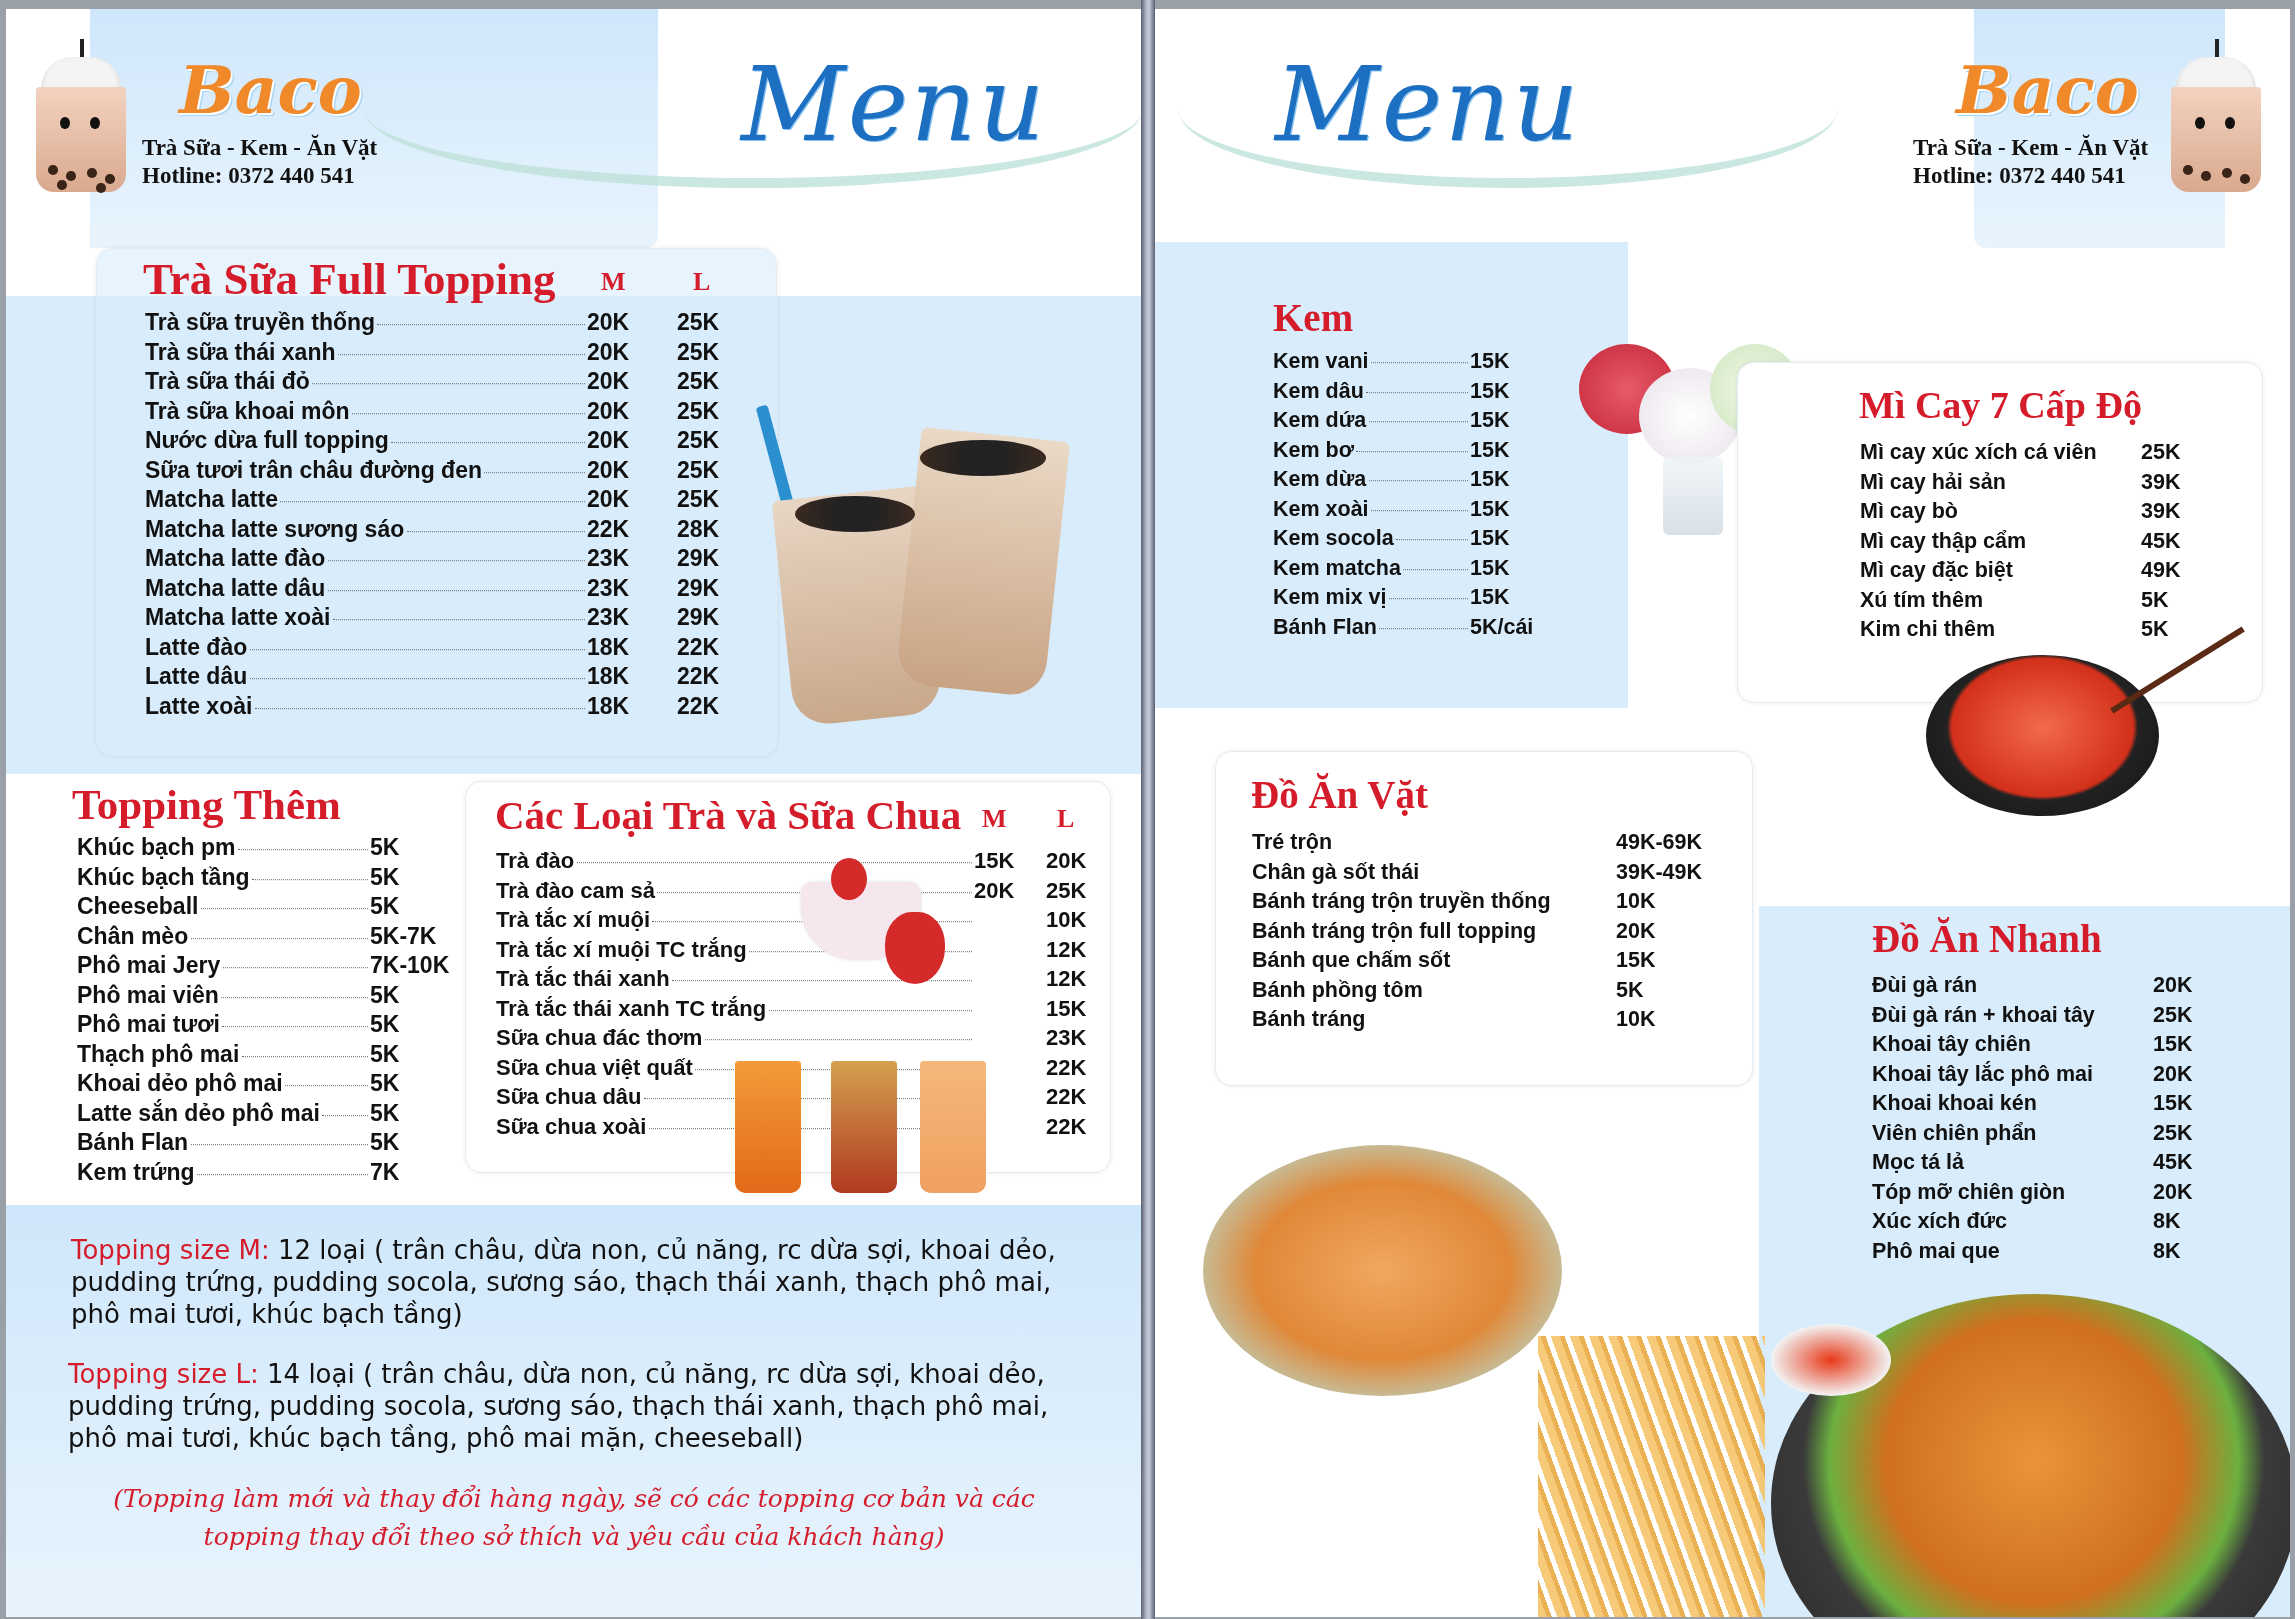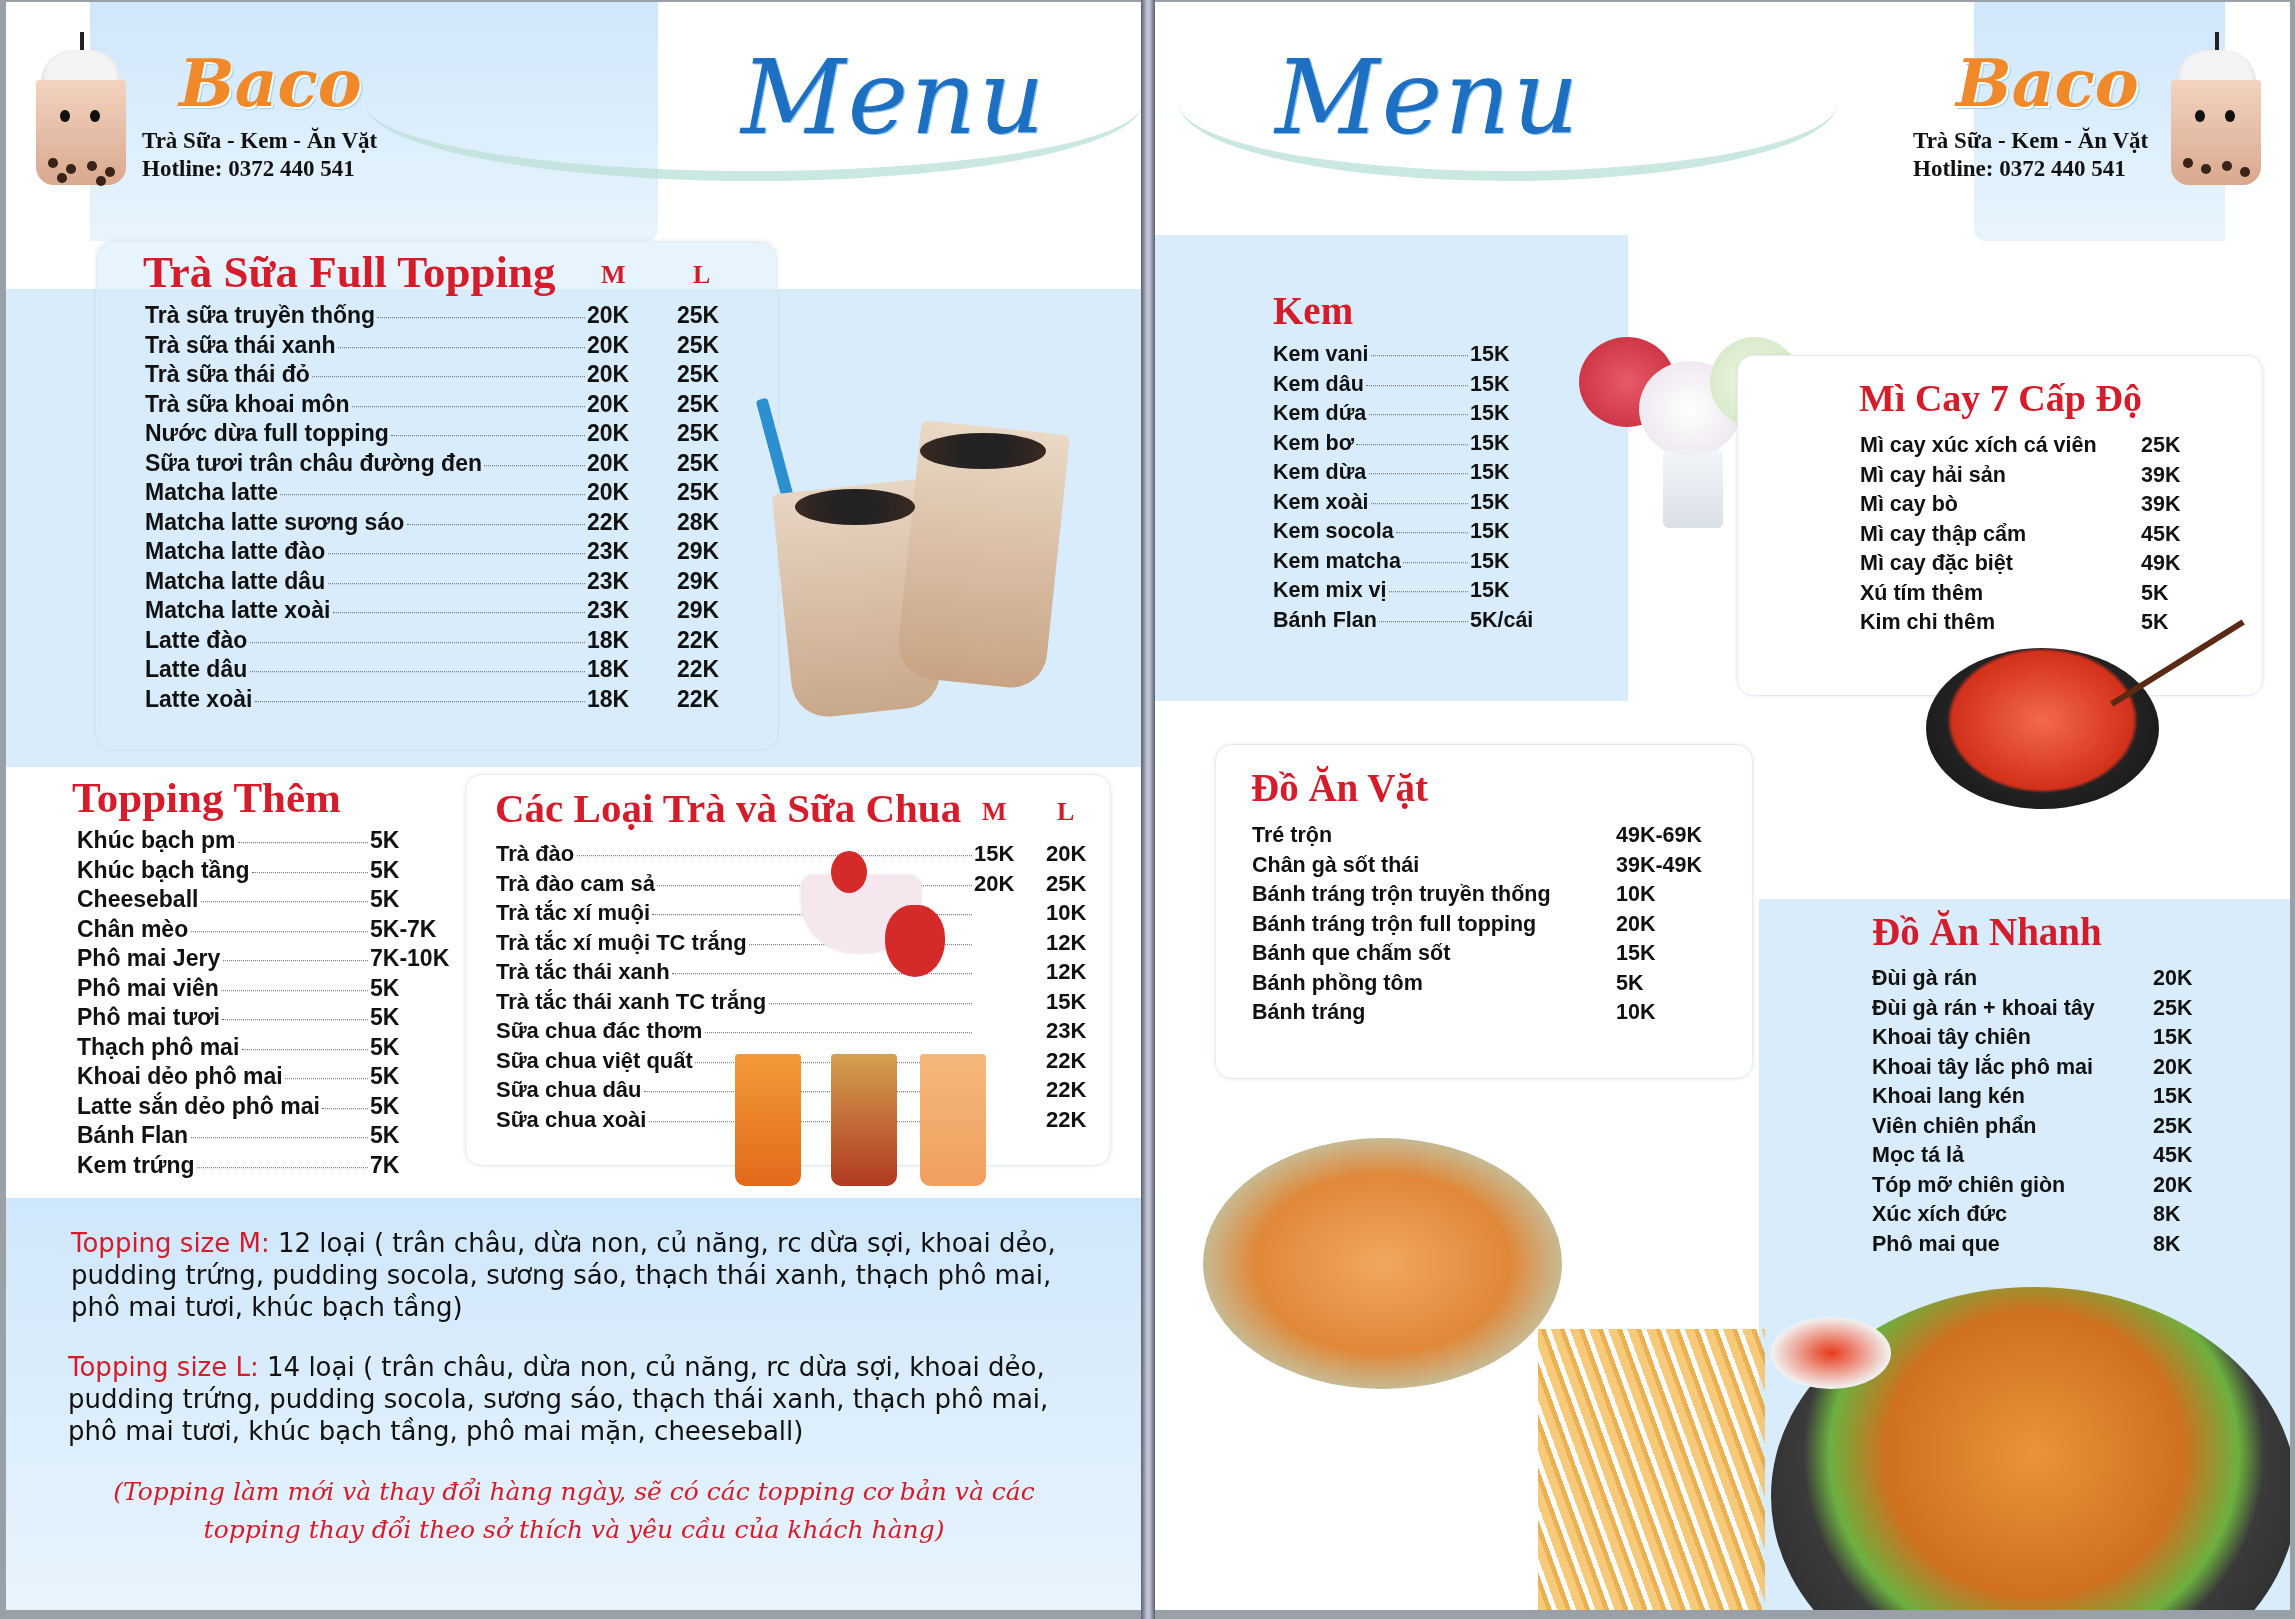--- a/index.html
+++ b/index.html
@@ -1,18 +1,18 @@
 <!DOCTYPE html>
 <html style="font-size:9.6px"><head>
 <meta charset="utf-8">
 <style>
   * { box-sizing: border-box; margin: 0; padding: 0; }
   html, body { width: 2295px; height: 1619px; background: #9aa0a8; overflow: hidden; }
   body { position: relative; font-family: "DejaVu Serif", serif; color: #111; }
-  .page { position: absolute; top: 2px; background: #fff; overflow: hidden; }
+  .page { position: absolute; top: 9px; background: #fff; overflow: hidden; }
   #page-left { left: 6px; width: 1135px; height: 1608px; }
   #page-right { left: 1155px; width: 1135px; height: 1608px; }
   .divider { position: absolute; left: 1141px; top: 0; width: 14.3px; height: 1619px; background: linear-gradient(90deg,#5a6070,#b8bccc 40%,#c2c6d4 60%,#5a6070); }
 
   .blue-block { position: absolute; background: #d8ecfb; }
   .blue-grad { position: absolute; background: linear-gradient(180deg,#cfe7fb,#e8f4fd); }
   .swoosh { position: absolute; border-bottom: 10.8px solid #bfe2da; border-radius: 0 0 50% 50%; opacity: .8; }
   .menu-title { position: absolute; font-size: 102px; color: #1d6fc2; font-style: italic; font-weight: 300; letter-spacing: 2.4px; text-shadow: 1.2px 1.2px 0 #8cc4f0; }
   .brand { position: absolute; font-size: 66px; color: #f0892a; font-style: italic; font-weight: bold; text-shadow: 1.8px 1.8px 0 #fff, 3px 3px 0 #a8d4f2; }
   .tagline, .hotline { position: absolute; font-family: "Liberation Serif", serif; font-weight: bold; font-size: 23px; color: #111; }
@@ -497,21 +497,21 @@
         <span class="name">Khoai tây chiên</span>
         <span class="dots" style="border-bottom: none;"></span>
         <span class="p1" style="width: 54px;">15K</span>
       </div>
       <div class="row">
         <span class="name">Khoai tây lắc phô mai</span>
         <span class="dots" style="border-bottom: none;"></span>
         <span class="p1" style="width: 54px;">20K</span>
       </div>
       <div class="row">
-        <span class="name">Khoai lang kén</span>
+        <span class="name">Khoai khoai kén</span>
         <span class="dots" style="border-bottom: none;"></span>
         <span class="p1" style="width: 54px;">15K</span>
       </div>
       <div class="row">
         <span class="name">Viên chiên phẩn</span>
         <span class="dots" style="border-bottom: none;"></span>
         <span class="p1" style="width: 54px;">25K</span>
       </div>
       <div class="row">
         <span class="name">Mọc tá lả</span>

